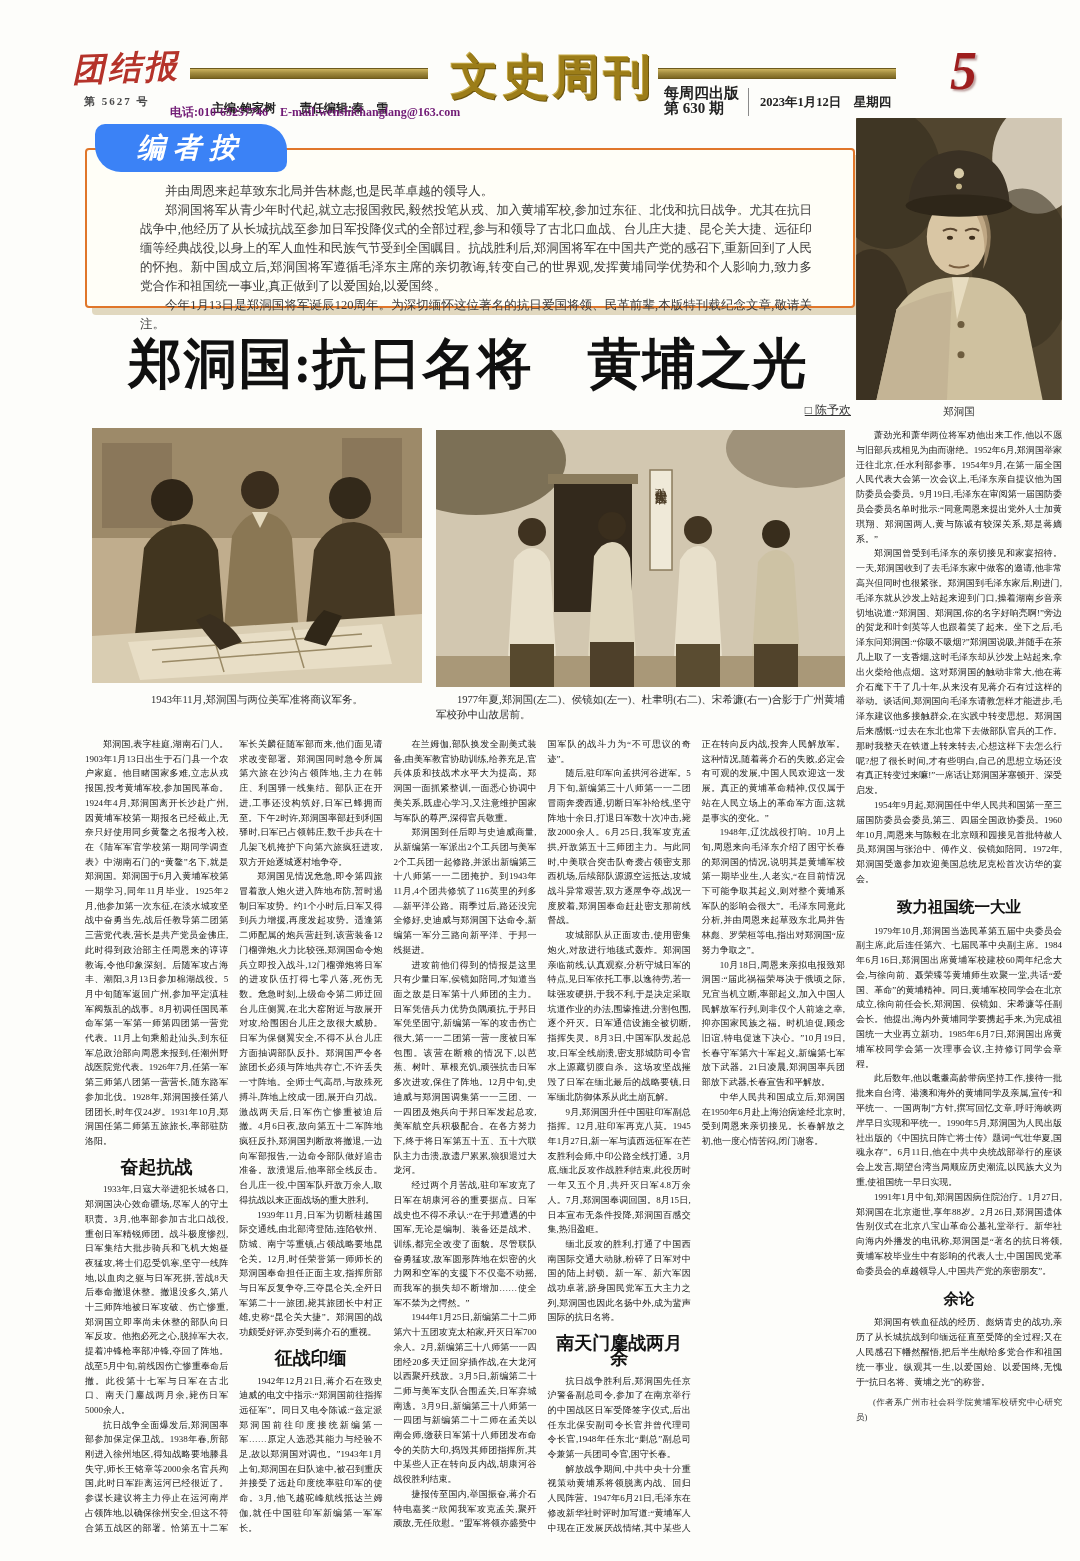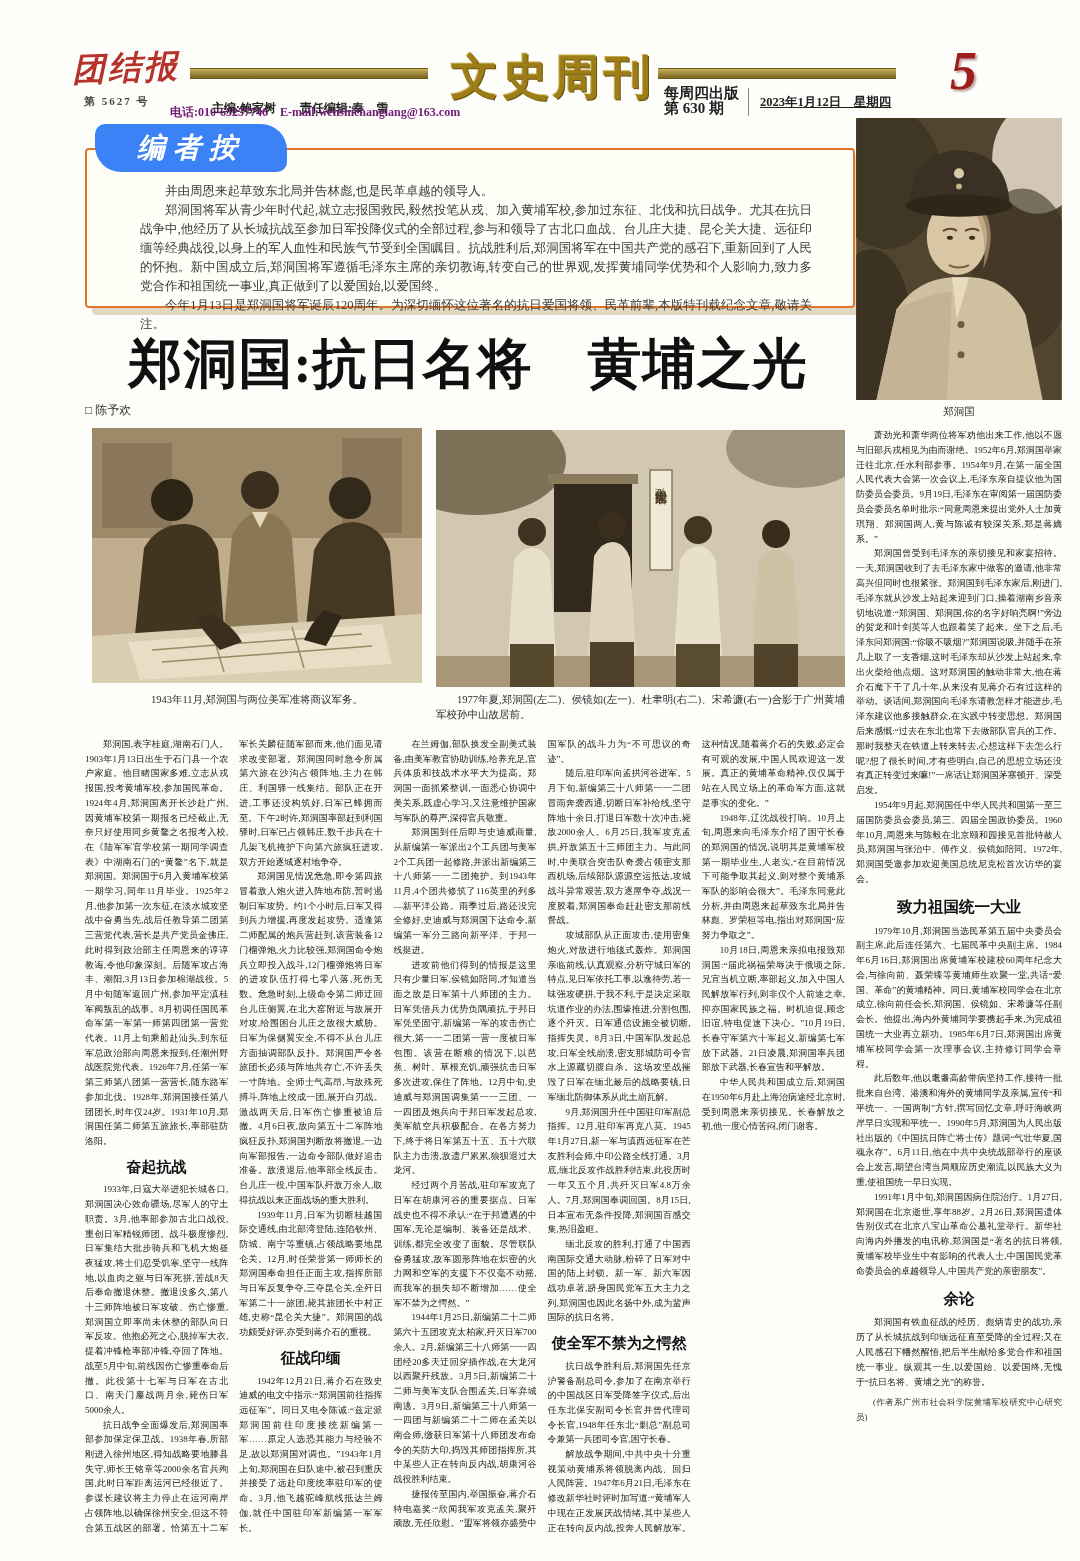--- a/index.html
+++ b/index.html
@@ -14,51 +14,51 @@
       border-top:1px solid #6d5a1e;border-bottom:1px solid #6d5a1e;}
   .bar-left{left:190px;top:68px;width:238px;}
   .bar-right{left:658px;top:68px;width:238px;}
   .editors{position:absolute;left:212px;top:100px;font-size:12px;font-weight:bold;color:#222;}
   .contact{position:absolute;left:170px;top:104px;font-size:12px;font-weight:bold;color:#701a75;}
   .weekly-title{position:absolute;left:448px;top:46px;width:210px;text-align:center;
       font-size:47px;font-weight:900;color:#9c7d18;letter-spacing:4px;
       text-shadow:1px 1px 0 #6b540e, -1px -1px 0 #c8ad4e;}
   .pub-box{position:absolute;left:664px;top:86px;font-size:15px;font-weight:bold;color:#222;line-height:15px;}
   .pub-divider{position:absolute;left:748px;top:88px;width:1px;height:28px;background:#8a8a8a;}
-  .date-line{position:absolute;left:760px;top:94px;font-size:12.5px;font-weight:bold;color:#222;text-decoration:underline;}
+  .date-line{position:absolute;left:760px;top:94px;font-size:12.5px;font-weight:bold;color:#222;}
   .page-num{position:absolute;left:950px;top:40px;font-size:54px;font-weight:900;color:#9e1e1e;
       font-style:italic;text-shadow:2px 2px 2px rgba(80,0,0,.35);}
   
   .note-box{position:absolute;left:85px;top:148px;width:766px;height:156px;background:#fffef7;
       border:2.5px solid #e0762a;border-radius:4px;box-shadow:7px 7px 0 rgba(190,170,120,.45);}
   .note-tab{position:absolute;left:95px;top:124px;width:192px;height:48px;background:#3b82f6;
       border-radius:10px 26px 10px 26px;color:#fff;font-size:28px;font-weight:bold;font-style:italic;
       letter-spacing:8px;display:flex;align-items:center;justify-content:center;z-index:3;}
   .note-text{position:absolute;left:140px;top:182px;width:672px;font-size:12.5px;line-height:19px;
       color:#3a3a3a;text-align:justify;}
   .note-text p{margin:0;text-indent:2em;}
   
   .headline{position:absolute;left:85px;top:328px;width:766px;text-align:center;font-size:54px;
       font-weight:900;letter-spacing:1px;color:#101010;}
-  .byline{position:absolute;left:85px;top:402px;width:766px;text-align:left;font-size:12px;color:#333;}
+  .byline{position:absolute;left:85px;top:402px;width:766px;text-align:right;font-size:12px;color:#333;text-decoration:underline;}
   
   .photo{position:absolute;overflow:hidden;background:#c3b193;}
   .photo svg{display:block;width:100%;height:100%;}
   .photo-left{left:92px;top:428px;width:330px;height:255px;}
   .photo-center{left:436px;top:430px;width:409px;height:257px;}
   .photo-portrait{left:856px;top:118px;width:206px;height:282px;}
   .caption{position:absolute;font-size:10.5px;color:#2e2e2e;line-height:15px;}
   .cap-left{left:92px;top:692px;width:330px;text-align:center;}
   .cap-center{left:436px;top:692px;width:409px;text-align:justify;text-indent:2em;}
   .cap-portrait{left:856px;top:404px;width:206px;text-align:center;}
   
   .article-flow{position:absolute;left:85px;top:737px;width:760px;height:810px;
       column-count:5;column-gap:11px;column-fill:auto;overflow:hidden;
       font-size:9px;line-height:14.7px;text-align:justify;color:#191919;}
-  .sec-heading{font-size:15px;font-weight:bold;text-align:center;margin:11px 0 8px;
+  .sec-heading{font-size:18px;font-weight:bold;text-align:center;margin:11px 0 8px;
       break-inside:avoid;color:#111;}
   .body-p{margin:0;text-indent:2em;}
   
   .right-rail{position:absolute;left:856px;top:428px;width:206px;height:1124px;overflow:hidden;
       font-size:9px;line-height:14.8px;text-align:justify;color:#191919;}
   .right-rail .sec-heading{font-size:15.5px;margin:13px 0 9px;}
   .attribution{margin:6px 0 0;text-indent:2em;font-size:8.5px;color:#333;}
 </style>
 </head>
 <body>
@@ -181,21 +181,21 @@
       <p class="body-p">在兰姆伽,部队换发全副美式装备,由美军教官协助训练,给养充足,官兵体质和技战术水平大为提高。郑洞国一面抓紧整训,一面悉心协调中美关系,既虚心学习,又注意维护国家与军队的尊严,深得官兵敬重。</p>
       <p class="body-p">郑洞国到任后即与史迪威商量,从新编第一军派出2个工兵团与美军2个工兵团一起修路,并派出新编第三十八师第一一二团掩护。到1943年11月,4个团共修筑了116英里的列多—新平洋公路。雨季过后,路还没完全修好,史迪威与郑洞国下达命令,新编第一军分三路向新平洋、于邦一线挺进。</p>
       <p class="body-p">进攻前他们得到的情报是这里只有少量日军,侯镜如陪同,才知道当面之敌是日军第十八师团的主力。日军凭借兵力优势负隅顽抗,于邦日军凭坚固守,新编第一军的攻击伤亡很大,第一一二团第一营一度被日军包围。该营在断粮的情况下,以芭蕉、树叶、草根充饥,顽强抗击日军多次进攻,保住了阵地。12月中旬,史迪威与郑洞国调集第一一三团、一一四团及炮兵向于邦日军发起总攻,美军航空兵积极配合。在各方努力下,终于将日军第五十五、五十六联队主力击溃,敌遗尸累累,狼狈退过大龙河。</p>
       <p class="body-p">经过两个月苦战,驻印军攻克了日军在胡康河谷的重要据点。日军战史也不得不承认:“在于邦遭遇的中国军,无论是编制、装备还是战术、训练,都完全改变了面貌。尽管联队奋勇猛攻,敌军圆形阵地在炽密的火力网和空军的支援下不仅毫不动摇,而我军的损失却不断增加……使全军不禁为之愕然。”</p>
       <p class="body-p">1944年1月25日,新编第二十二师第六十五团攻克太柏家,歼灭日军700余人。2月,新编第三十八师第一一四团经20多天迂回穿插作战,在大龙河以西聚歼残敌。3月5日,新编第二十二师与美军支队合围孟关,日军弃城南逃。3月9日,新编第三十八师第一一四团与新编第二十二师在孟关以南会师,缴获日军第十八师团发布命令的关防大印,捣毁其师团指挥所,其中某些人正在转向反内战,胡康河谷战役胜利结束。</p>
       <p class="body-p">捷报传至国内,举国振奋,蒋介石特电嘉奖:“欣闻我军攻克孟关,聚歼顽敌,无任欣慰。”盟军将领亦盛赞中国军队的战斗力为“不可思议的奇迹”。</p>
       <p class="body-p">随后,驻印军向孟拱河谷进军。5月下旬,新编第三十八师第一一二团冒雨奔袭西通,切断日军补给线,坚守阵地十余日,打退日军数十次冲击,毙敌2000余人。6月25日,我军攻克孟拱,歼敌第五十三师团主力。与此同时,中美联合突击队奇袭占领密支那西机场,后续部队源源空运抵达,攻城战斗异常艰苦,双方逐屋争夺,战况一度胶着,郑洞国奉命赶赴密支那前线督战。</p>
       <p class="body-p">攻城部队从正面攻击,使用密集炮火,对敌进行地毯式轰炸。郑洞国亲临前线,认真观察,分析守城日军的特点,见日军依托工事,以逸待劳,若一味强攻硬拼,于我不利,于是决定采取坑道作业的办法,围壕推进,分割包围,逐个歼灭。日军通信设施全被切断,指挥失灵。8月3日,中国军队发起总攻,日军全线崩溃,密支那城防司令官水上源藏切腹自杀。这场攻坚战摧毁了日军在缅北最后的战略要镇,日军缅北防御体系从此土崩瓦解。</p>
       <p class="body-p">9月,郑洞国升任中国驻印军副总指挥。12月,驻印军再克八莫。1945年1月27日,新一军与滇西远征军在芒友胜利会师,中印公路全线打通。3月底,缅北反攻作战胜利结束,此役历时一年又五个月,共歼灭日军4.8万余人。7月,郑洞国奉调回国。8月15日,日本宣布无条件投降,郑洞国百感交集,热泪盈眶。</p>
       <p class="body-p">缅北反攻的胜利,打通了中国西南国际交通大动脉,粉碎了日军对中国的陆上封锁。新一军、新六军因战功卓著,跻身国民党军五大主力之列,郑洞国也因此名扬中外,成为蜚声国际的抗日名将。</p>
-      <div class="sec-heading">使全军不禁为之愕然</div>
+      <div class="sec-heading">南天门鏖战两月余</div>
       <p class="body-p">抗日战争胜利后,郑洞国先任京沪警备副总司令,参加了在南京举行的中国战区日军受降签字仪式,后出任东北保安副司令长官并曾代理司令长官,1948年任东北“剿总”副总司令兼第一兵团司令官,困守长春。</p>
       <p class="body-p">解放战争期间,中共中央十分重视策动黄埔系将领脱离内战、回归人民阵营。1947年6月21日,毛泽东在修改新华社时评时加写道:“黄埔军人中现在正发展厌战情绪,其中某些人正在转向反内战,投奔人民解放军。这种情况,随着蒋介石的失败,必定会有可观的发展,中国人民欢迎这一发展。真正的黄埔革命精神,仅仅属于站在人民立场上的革命军方面,这就是事实的变化。”</p>
       <p class="body-p">1948年,辽沈战役打响。10月上旬,周恩来向毛泽东介绍了困守长春的郑洞国的情况,说明其是黄埔军校第一期毕业生,人老实,“在目前情况下可能争取其起义,则对整个黄埔系军队的影响会很大”。毛泽东同意此分析,并由周恩来起草致东北局并告林彪、罗荣桓等电,指出对郑洞国“应努力争取之”。</p>
       <p class="body-p">10月18日,周恩来亲拟电报致郑洞国:“届此祸福荣辱决于俄顷之际,兄宜当机立断,率部起义,加入中国人民解放军行列,则非仅个人前途之幸,抑亦国家民族之福。时机迫促,顾念旧谊,特电促速下决心。”10月19日,长春守军第六十军起义,新编第七军放下武器。21日凌晨,郑洞国率兵团部放下武器,长春宣告和平解放。</p>
       <p class="body-p">中华人民共和国成立后,郑洞国在1950年6月赴上海治病途经北京时,受到周恩来亲切接见。长春解放之初,他一度心情苦闷,闭门谢客。</p>
     </div>
 
   <div class="right-rail">
     <div>
         <p class="body-p">萧劲光和萧华两位将军劝他出来工作,他以不愿与旧部兵戎相见为由而谢绝。1952年6月,郑洞国举家迁往北京,任水利部参事。1954年9月,在第一届全国人民代表大会第一次会议上,毛泽东亲自提议他为国防委员会委员。9月19日,毛泽东在审阅第一届国防委员会委员名单时批示:“同意周恩来提出党外人士加黄琪翔、郑洞国两人,黄与陈诚有较深关系,郑是蒋嫡系。”</p>

